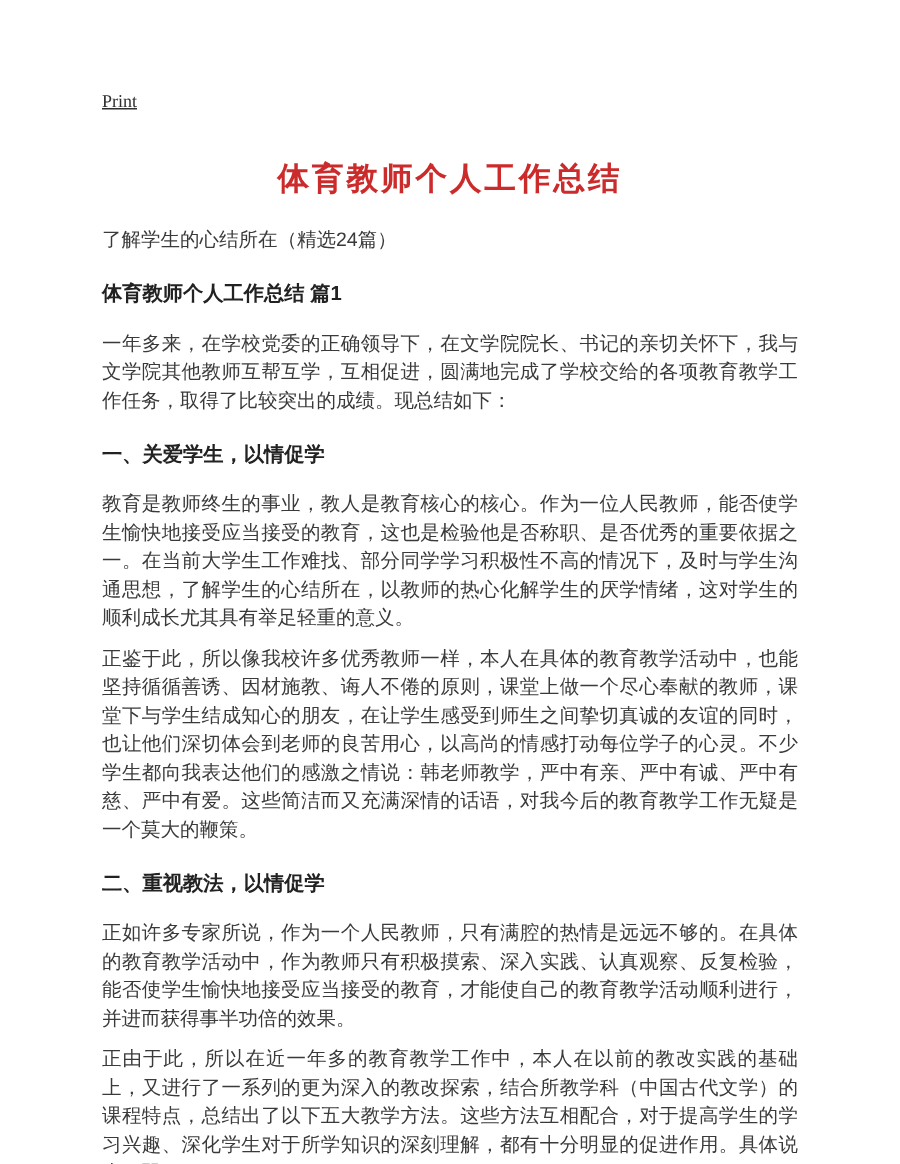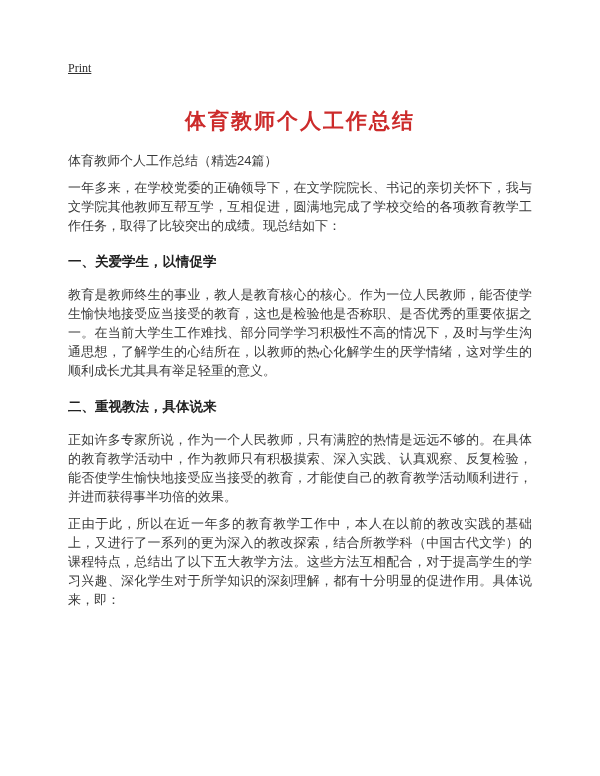--- a/index.html
+++ b/index.html
@@ -64,25 +64,27 @@
 </style>
 </head>
 <body>
 
 <div class="page">
 
   <button class="print-label">Print</button>
 
   <h1 class="doc-title" style="color: rgb(204, 43, 43);">体育教师个人工作总结</h1>
 
-  <p class="subtitle">体育教师个人工作总结（精选24篇）</p>
+  <p class="subtitle">了解学生的心结所在（精选24篇）</p>
 
   <div class="blocks">
+    <h3 class="heading">体育教师个人工作总结 篇1</h3>
     <p class="paragraph">一年多来，在学校党委的正确领导下，在文学院院长、书记的亲切关怀下，我与文学院其他教师互帮互学，互相促进，圆满地完成了学校交给的各项教育教学工作任务，取得了比较突出的成绩。现总结如下：</p>
     <h3 class="heading">一、关爱学生，以情促学</h3>
     <p class="paragraph">教育是教师终生的事业，教人是教育核心的核心。作为一位人民教师，能否使学生愉快地接受应当接受的教育，这也是检验他是否称职、是否优秀的重要依据之一。在当前大学生工作难找、部分同学学习积极性不高的情况下，及时与学生沟通思想，了解学生的心结所在，以教师的热心化解学生的厌学情绪，这对学生的顺利成长尤其具有举足轻重的意义。</p>
-    <h3 class="heading">二、重视教法，具体说来</h3>
+    <p class="paragraph">正鉴于此，所以像我校许多优秀教师一样，本人在具体的教育教学活动中，也能坚持循循善诱、因材施教、诲人不倦的原则，课堂上做一个尽心奉献的教师，课堂下与学生结成知心的朋友，在让学生感受到师生之间挚切真诚的友谊的同时，也让他们深切体会到老师的良苦用心，以高尚的情感打动每位学子的心灵。不少学生都向我表达他们的感激之情说：韩老师教学，严中有亲、严中有诚、严中有慈、严中有爱。这些简洁而又充满深情的话语，对我今后的教育教学工作无疑是一个莫大的鞭策。</p>
+    <h3 class="heading">二、重视教法，以情促学</h3>
     <p class="paragraph">正如许多专家所说，作为一个人民教师，只有满腔的热情是远远不够的。在具体的教育教学活动中，作为教师只有积极摸索、深入实践、认真观察、反复检验，能否使学生愉快地接受应当接受的教育，才能使自己的教育教学活动顺利进行，并进而获得事半功倍的效果。</p>
     <p class="paragraph">正由于此，所以在近一年多的教育教学工作中，本人在以前的教改实践的基础上，又进行了一系列的更为深入的教改探索，结合所教学科（中国古代文学）的课程特点，总结出了以下五大教学方法。这些方法互相配合，对于提高学生的学习兴趣、深化学生对于所学知识的深刻理解，都有十分明显的促进作用。具体说来，即：</p>
 
   </div>
 
 </div>
 
 </body></html>

